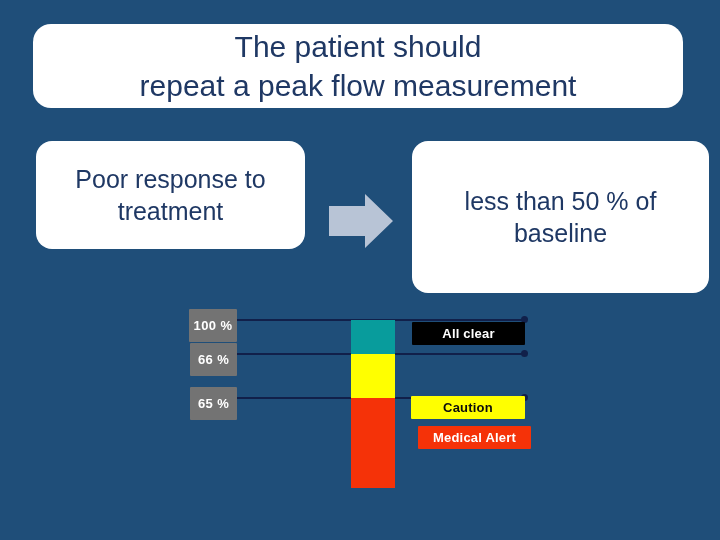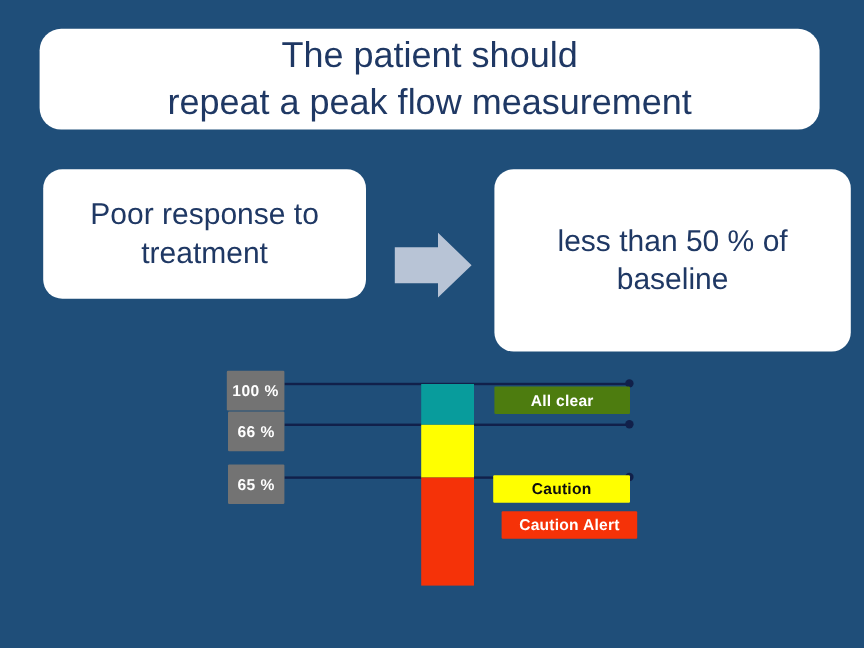--- a/index.html
+++ b/index.html
@@ -133,21 +133,21 @@
     height: 23px;
     display: flex;
     align-items: center;
     justify-content: center;
     font-size: 13px;
     font-weight: bold;
     letter-spacing: 0.2px;
     border-radius: 1px;
   }
   #chip-allclear {
-    background: #4d7c0f;
+    background: #000000;
     color: #ffffff;
   }
   #chip-caution {
     background: #ffff00;
     color: #0d0d0d;
     margin-top: 32px;
   }
   #chip-alert {
     background: #f53208;
     color: #ffffff;
@@ -197,17 +197,17 @@
     <div class="pct-label" style="left:190px; top:91px;  width:47px;">65 %</div>
 
     <div class="bar-seg" id="seg-green" style="top:24px;  height:34px;"></div>
     <div class="bar-seg" id="seg-yellow" style="top:58px;  height:44px;"></div>
     <div class="bar-seg" id="seg-red" style="top:102px; height:90px;"></div>
 
     <div class="legend-chip" id="chip-allclear" style="left:412px; top:26px; width:113px;">All clear</div>
 
     <div class="legend-chip" id="chip-caution" style="left:411px; top:68px; width:114px;">Caution</div>
 
-    <div class="legend-chip" id="chip-alert" style="left:418px; top:130px; width:113px;">Caution Alert</div>
+    <div class="legend-chip" id="chip-alert" style="left:418px; top:130px; width:113px;">Medical Alert</div>
 
   </div>
 
 </div>
 
 </body></html>

